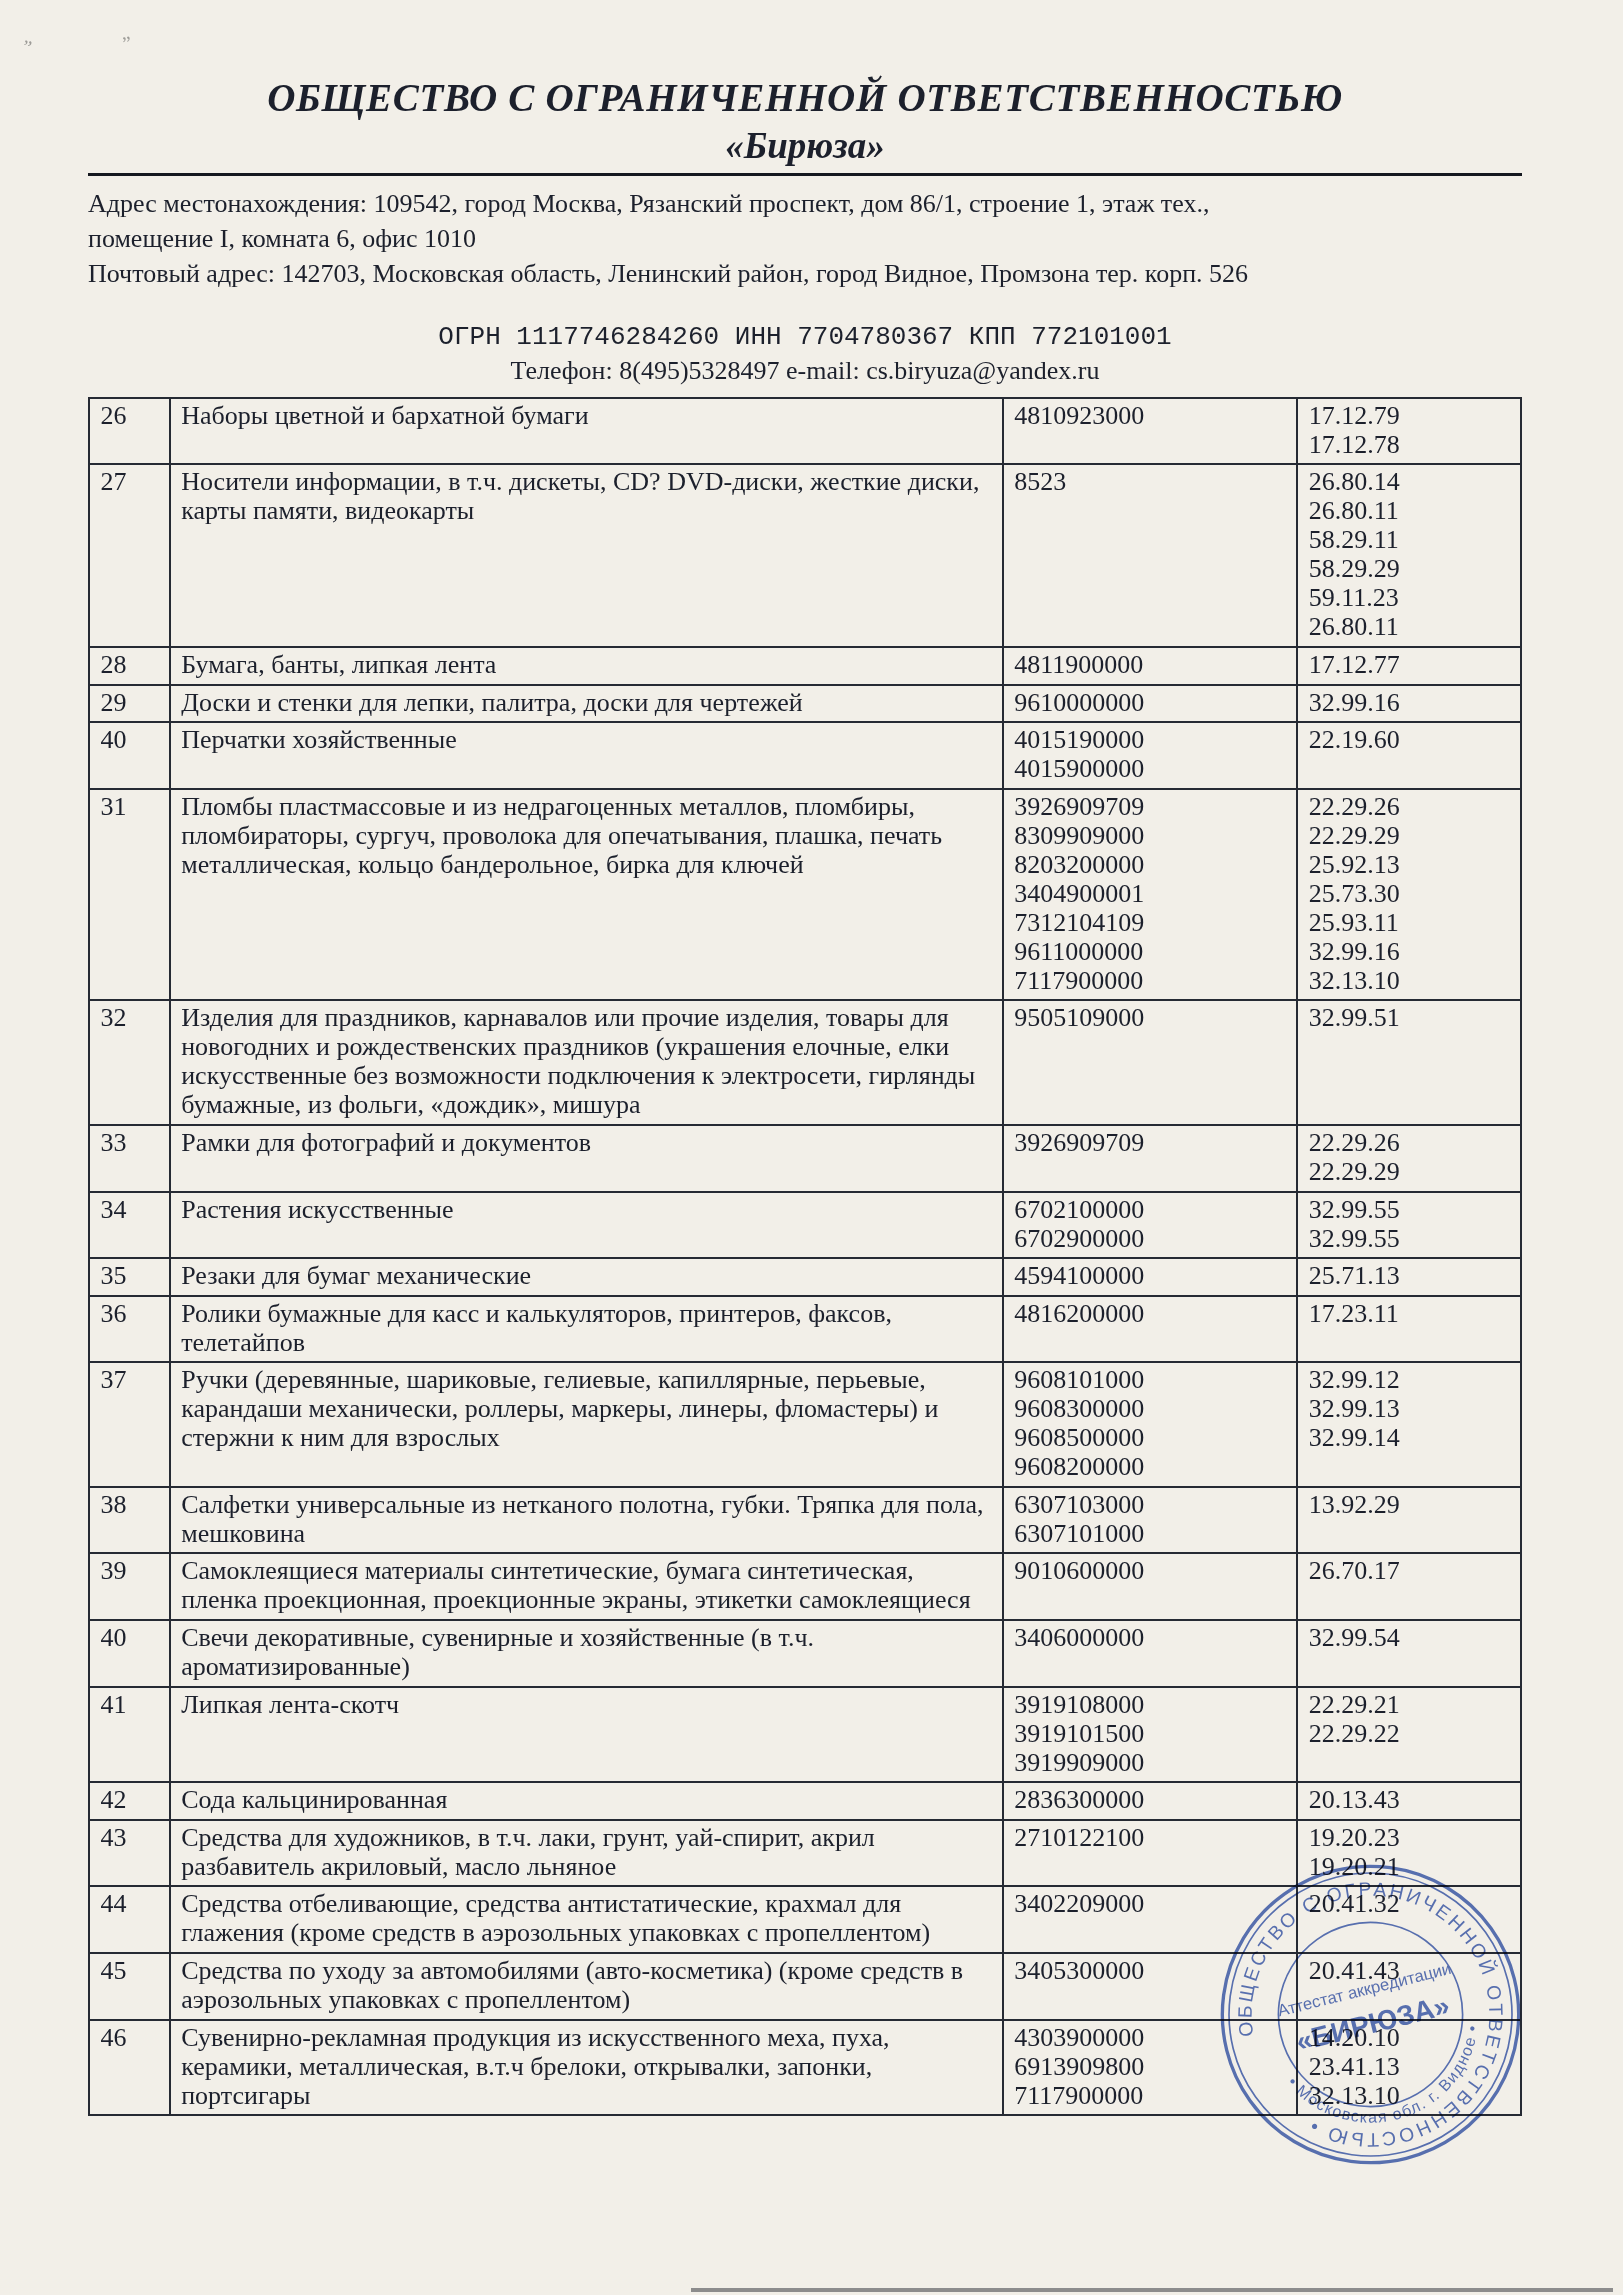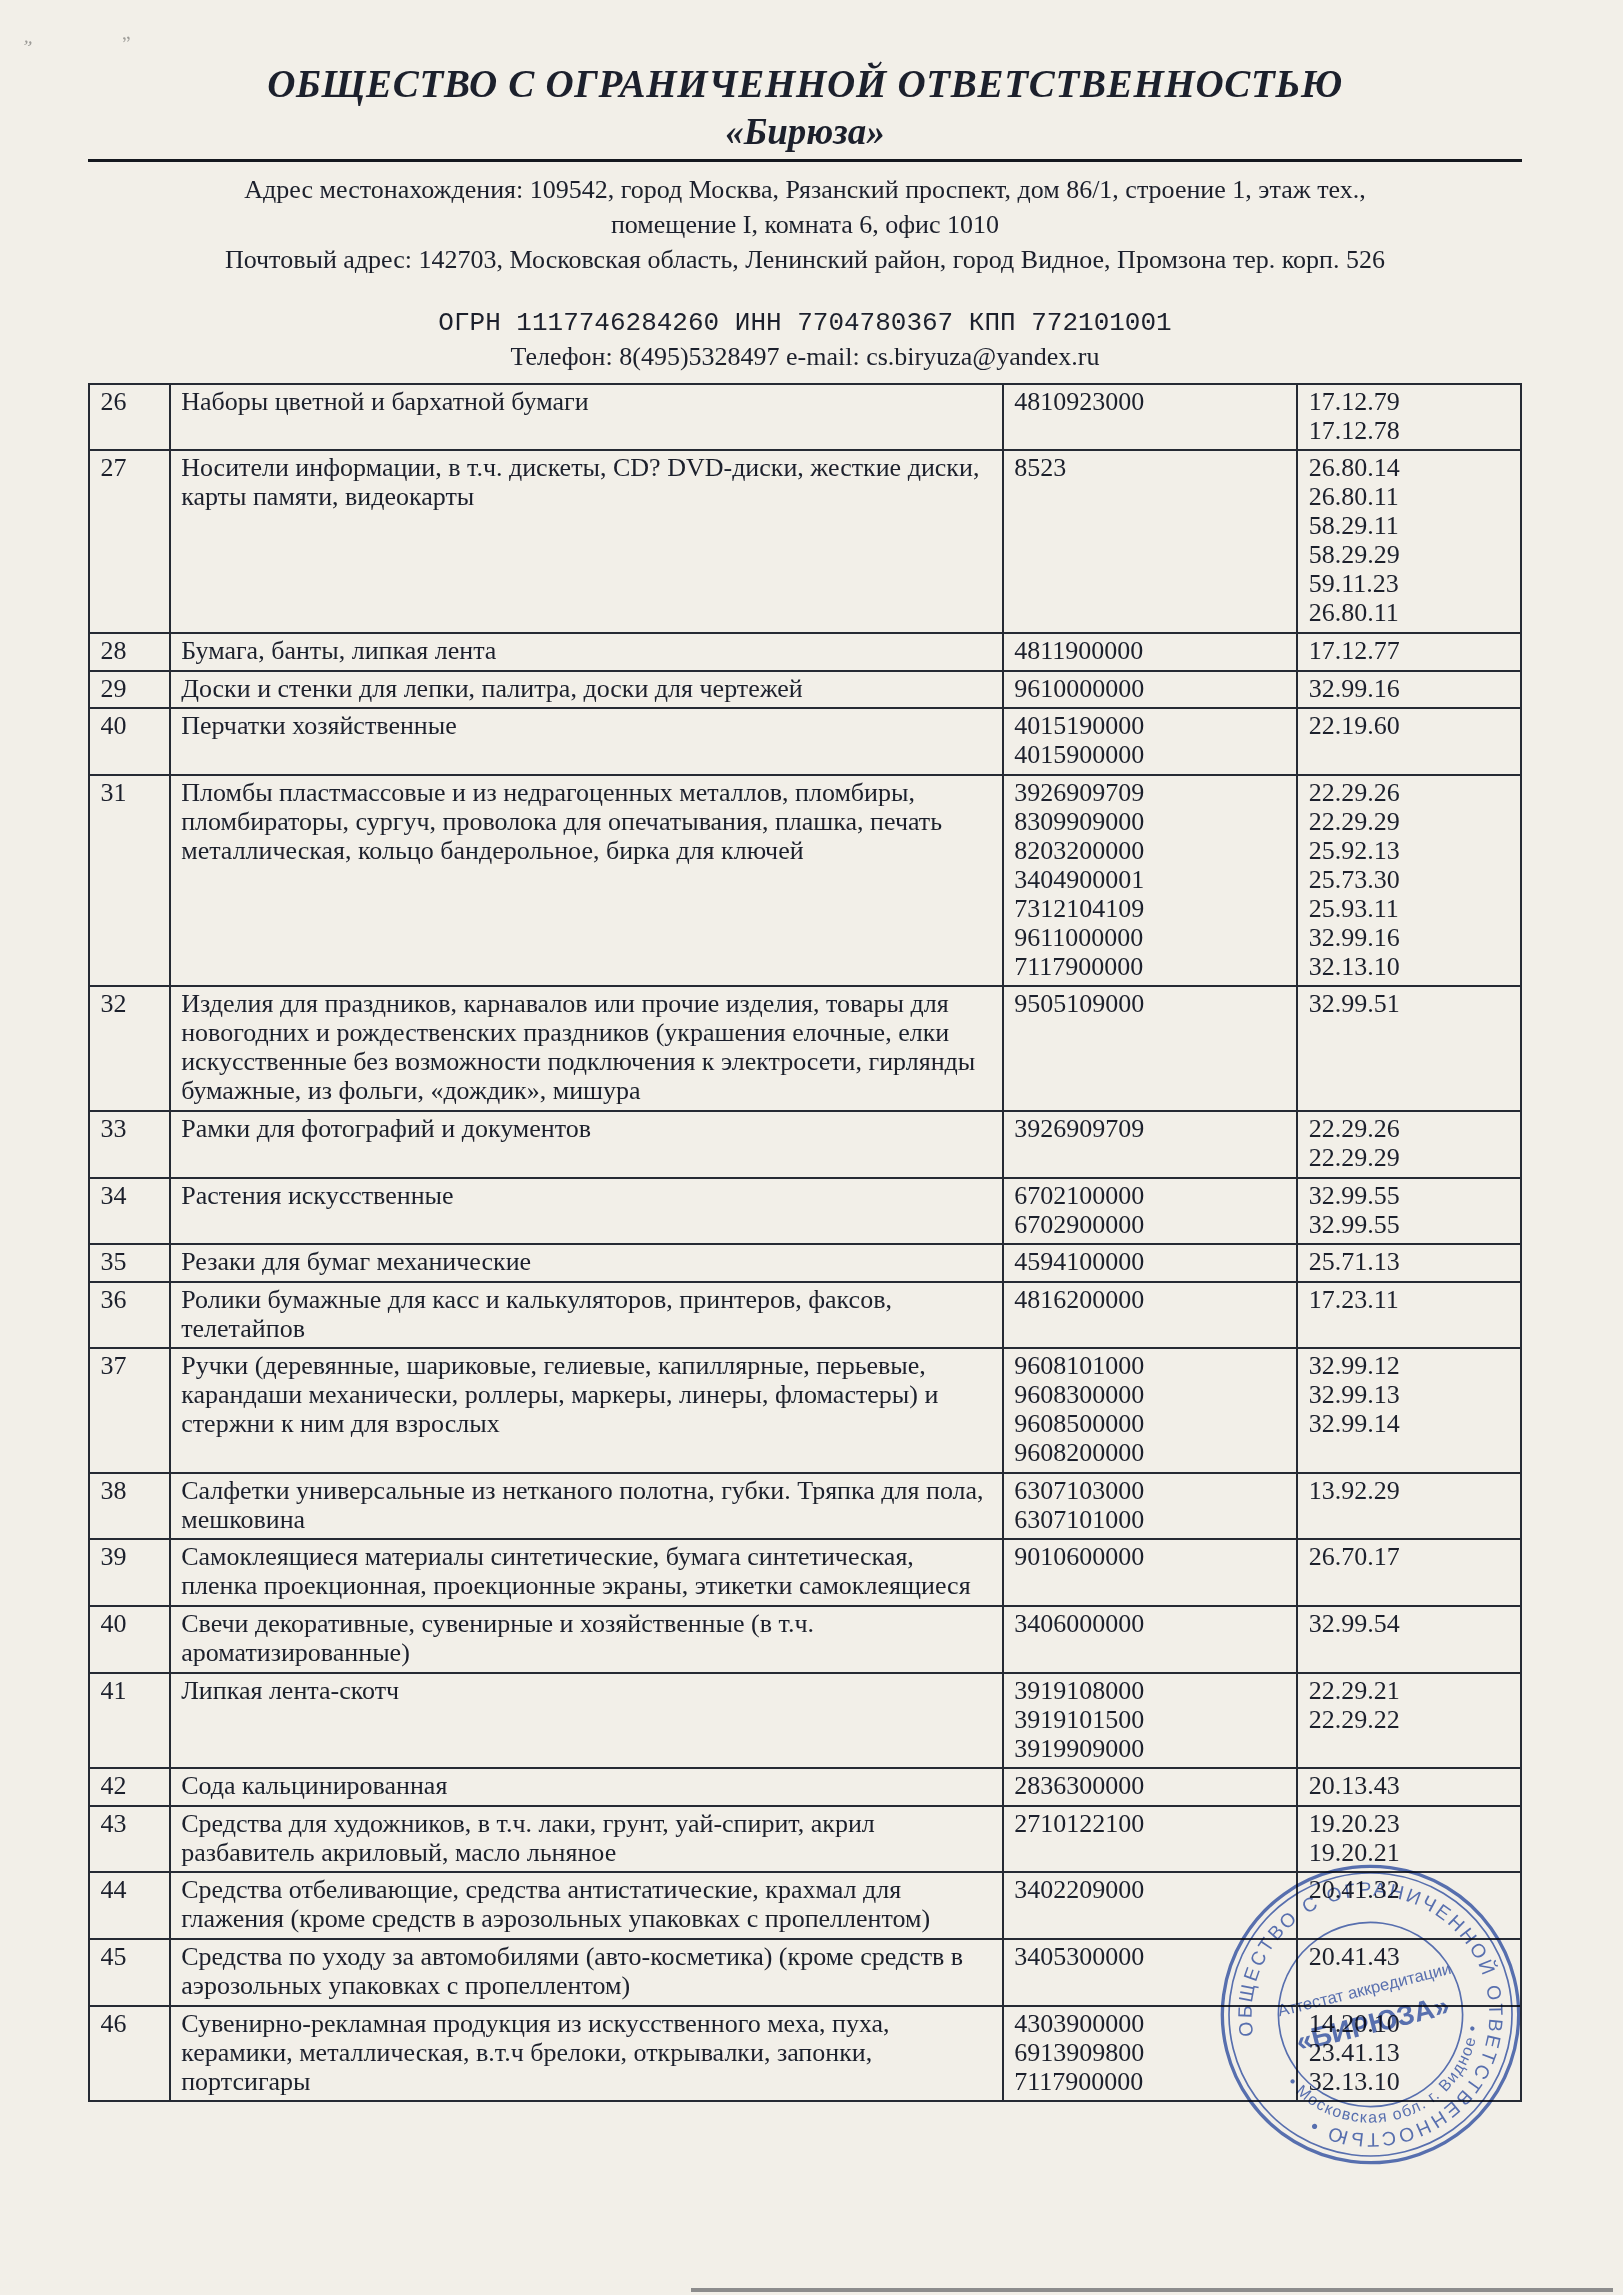--- a/index.html
+++ b/index.html
@@ -10,27 +10,27 @@
     font-family:"Liberation Serif","DejaVu Serif",serif;
     position:relative;overflow:hidden;
   }
   .page{position:absolute;inset:0;padding:46px 101px 0 88px;box-sizing:border-box;}
   h1,h2,p{margin:0;}
   .artifact{position:absolute;color:#5a5a58;opacity:.55;font-size:19.6px;}
   .a1{left:25px;top:26px;transform:rotate(12deg);}
   .a2{left:121px;top:22px;transform:rotate(-8deg);}
   .title{
     text-align:center;font-size:39px;font-weight:bold;font-style:italic;
-    letter-spacing:0.7px;margin-top:15px;
+    letter-spacing:0.7px;margin-top:29px;
   }
   .subtitle{
     text-align:center;font-size:37px;font-weight:bold;font-style:italic;margin-top:3.9px;
   }
   .rule{border-top:3.9px solid #15181f;margin:6.5px 0 10.5px 0;}
-  .addr{text-align:center;font-size:26px;line-height:1.34;}
+  .addr{text-align:left;font-size:26px;line-height:1.34;}
   .reg{text-align:center;font-size:26px;margin-top:31px;font-family:Liberation Mono, monospace;}
   .contact{text-align:center;font-size:26px;margin-top:3.9px;}
   table.goods{
     border-collapse:collapse;width:100%;margin-top:10.5px;
     font-size:26px;table-layout:fixed;
   }
   table.goods td{
     border:2px solid #262a33;vertical-align:top;
     padding:2px 9.2px 4.6px 10.5px;line-height:29px;
     white-space:pre-line;overflow:hidden;

